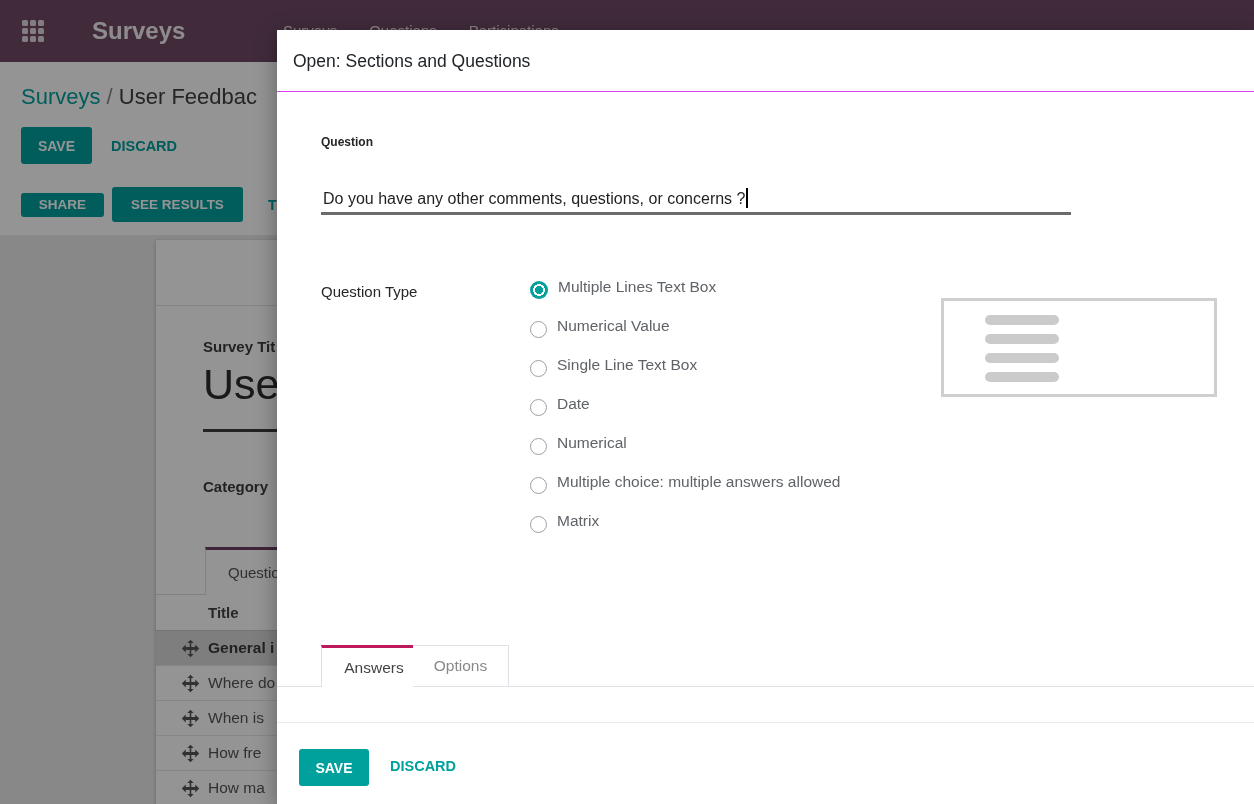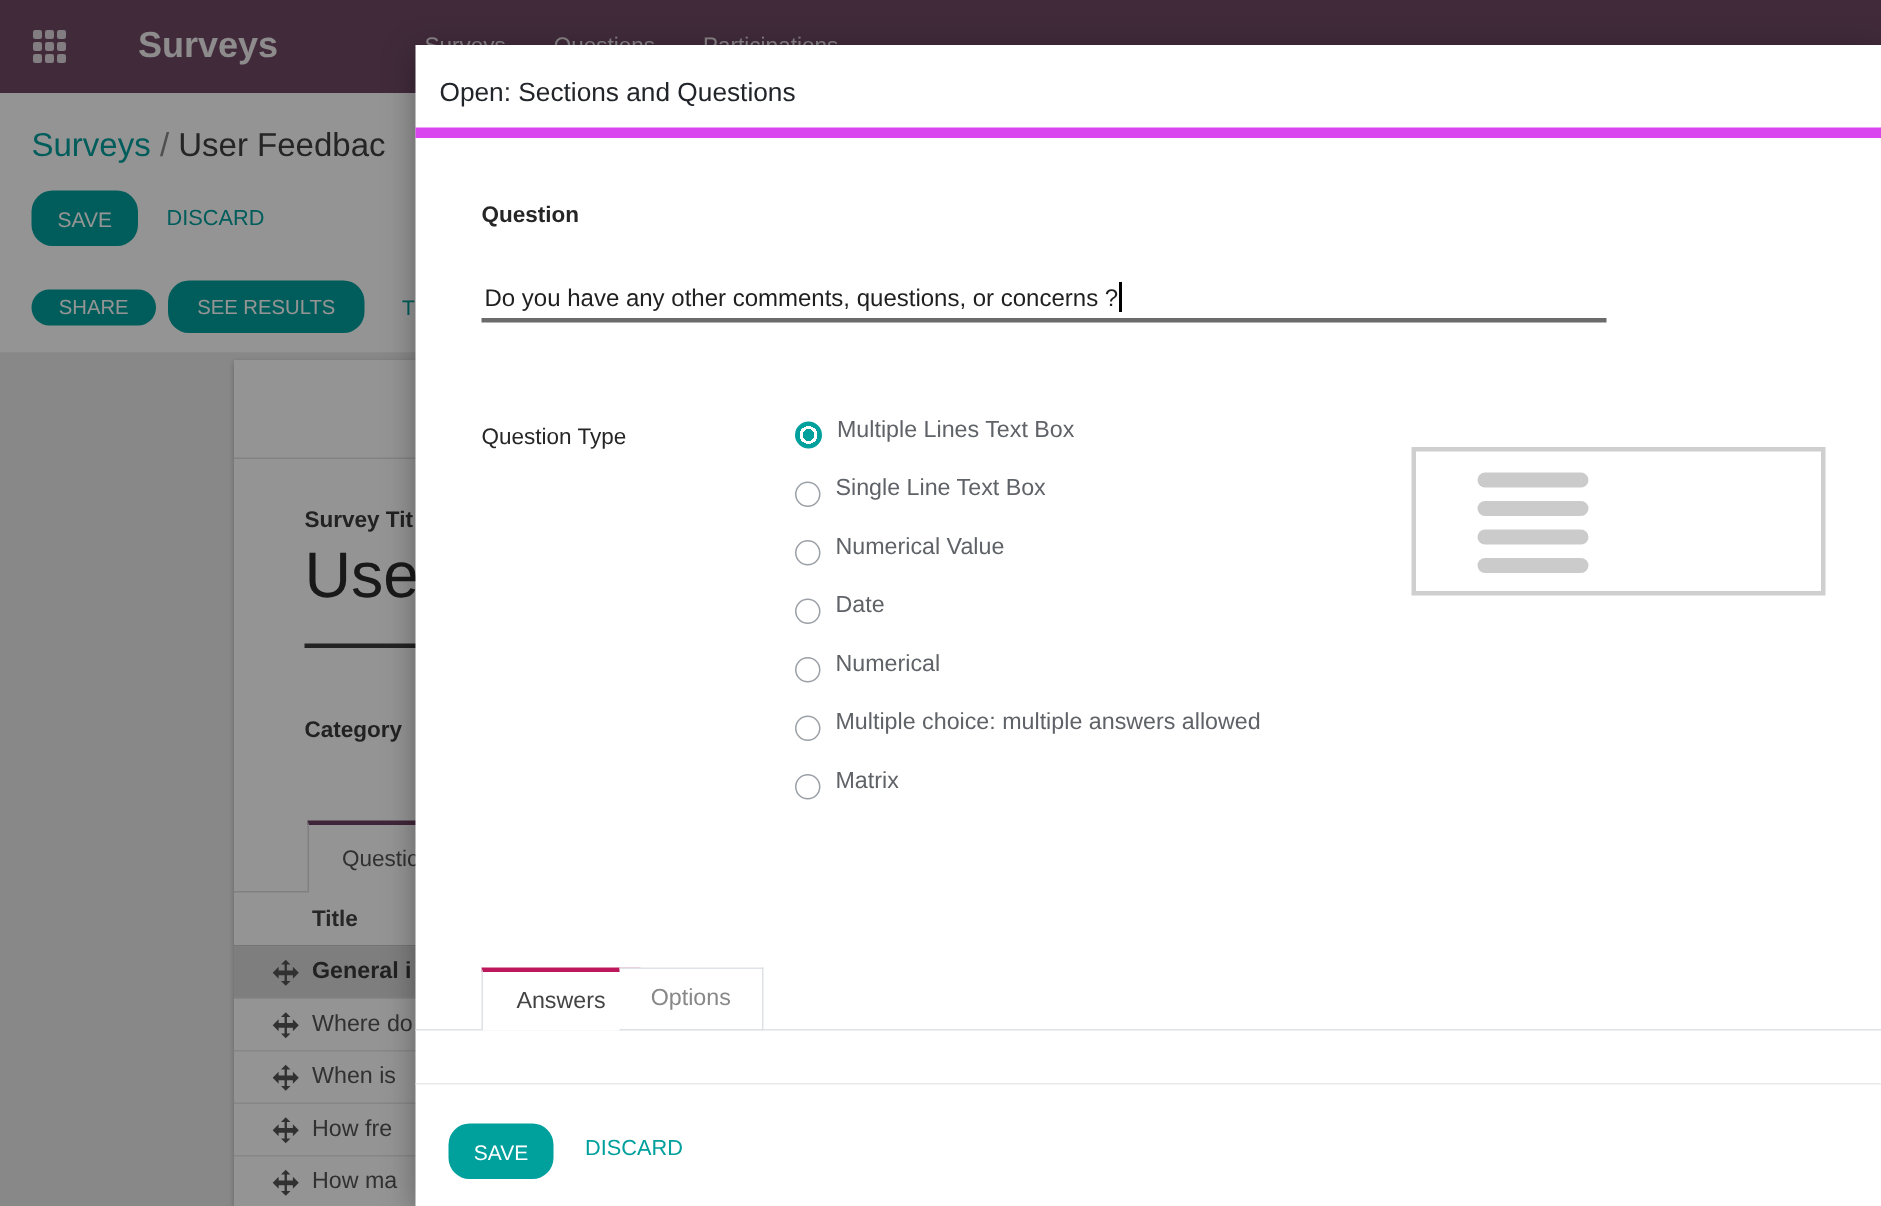--- a/index.html
+++ b/index.html
@@ -16,21 +16,21 @@
   .topmenu { position:absolute; left:283px; top:22px; display:flex; gap:32px; }
   .menu-item { color:rgba(255,255,255,.85); font-size:15px; white-space:nowrap; cursor:pointer; }
   .systray { position:absolute; right:0; top:0; height:62px; }
 
   
   .control-panel { position:absolute; left:0; top:62px; width:1254px; height:173px; background:#ffffff; z-index:1; }
   .breadcrumb { position:absolute; left:21px; top:22px; font-size:22px; white-space:nowrap; }
   .bc-link { color:#00A09D; cursor:pointer; }
   .bc-sep { color:#888; }
   .bc-current { color:#404040; }
-  .btn { display:inline-block; border:none; cursor:pointer; font-family:inherit; font-weight:normal; border-radius:14px; }
+  .btn { display:inline-block; border:none; cursor:pointer; font-family:inherit; font-weight:bold; border-radius:3px; }
   .btn-primary { background:#00A09D; color:#fff; }
   .btn-link { background:transparent; color:#00A09D; }
   .cp-row1 { position:absolute; left:21px; top:65px; display:flex; align-items:center; }
   .cp-save { width:71px; height:37px; font-size:14px; }
   .cp-discard { margin-left:19px; font-size:14.5px; }
   .cp-row2 { position:absolute; left:21px; top:125px; display:flex; align-items:center; }
   .cp-share { width:83px; height:24px; font-size:13.5px; }
   .cp-results { margin-left:8px; width:131px; height:35px; font-size:13.5px; }
   .cp-test { margin-left:25px; font-size:14px; }
 
@@ -54,24 +54,24 @@
   .trow .handle { position:absolute; left:25px; top:8px; width:19px; height:19px; color:#555; }
   .trow .rtitle { position:absolute; left:52px; top:8px; font-size:15.5px; color:#555; white-space:nowrap; }
   .trow.section { background:#d9d9d9; }
   .trow.section .rtitle { font-weight:bold; color:#3a3a3a; }
   .r1{top:391px} .r2{top:426px} .r3{top:461px} .r4{top:496px} .r5{top:531px}
 
   
   .overlay { position:absolute; left:0; top:0; width:1254px; height:804px; background:rgba(0,0,0,.42); z-index:50; }
   .modal { position:absolute; left:277px; top:30px; width:977px; height:774px; background:#fff; z-index:100;
     box-shadow:0 4px 20px rgba(0,0,0,.35); }
-  .modal-header { position:absolute; left:0; top:0; width:977px; height:62px; border-bottom:7px solid #d946ef; }
+  .modal-header { position:absolute; left:0; top:0; width:977px; height:62px; border-bottom:1px solid #d946ef; }
   .modal-title { position:absolute; left:16px; top:21px; font-size:17.5px; font-weight:normal; color:#212529; }
 
-  .q-label { position:absolute; left:44px; top:105px; font-size:15px; font-weight:bold; color:#262626; }
+  .q-label { position:absolute; left:44px; top:105px; font-size:12px; font-weight:bold; color:#262626; }
   .q-input { position:absolute; left:46px; top:158px; width:748px; font-size:16px; color:#1f1f1f; white-space:nowrap; cursor:text; }
   .caret { display:inline-block; width:1.5px; height:20px; background:#000; vertical-align:-4px; margin-left:1px; }
   .q-underline { position:absolute; left:44px; top:182px; width:750px; height:3px; background:#6b6b6b; }
 
   .qt-label { position:absolute; left:44px; top:253px; font-size:15px; font-weight:normal; color:#262626; }
   .radio-list { position:absolute; left:253px; top:243px; width:330px; }
   .radio-row { display:flex; align-items:flex-end; margin-bottom:13px; min-height:26px; cursor:pointer; }
   .radio { flex:0 0 auto; width:17px; height:17px; border-radius:50%; margin:4px 10px 0 0;
     border:1.5px solid #9aa0a6; background:#fff; }
   .radio.selected { border:none; width:18px; height:18px;
@@ -201,25 +201,25 @@
     <div class="q-underline"></div>
 
     <div class="qt-label">Question Type</div>
     <div class="radio-list">
       <label class="radio-row">
         <span class="radio selected"></span>
         <span class="radio-label">Multiple Lines Text Box</span>
       </label>
       <label class="radio-row">
         <span class="radio"></span>
+        <span class="radio-label">Numerical Value</span>
+      </label>
+      <label class="radio-row">
+        <span class="radio"></span>
         <span class="radio-label">Single Line Text Box</span>
-      </label>
-      <label class="radio-row">
-        <span class="radio"></span>
-        <span class="radio-label">Numerical Value</span>
       </label>
       <label class="radio-row">
         <span class="radio"></span>
         <span class="radio-label">Date</span>
       </label>
       <label class="radio-row">
         <span class="radio"></span>
         <span class="radio-label">Numerical</span>
       </label>
       <label class="radio-row">

